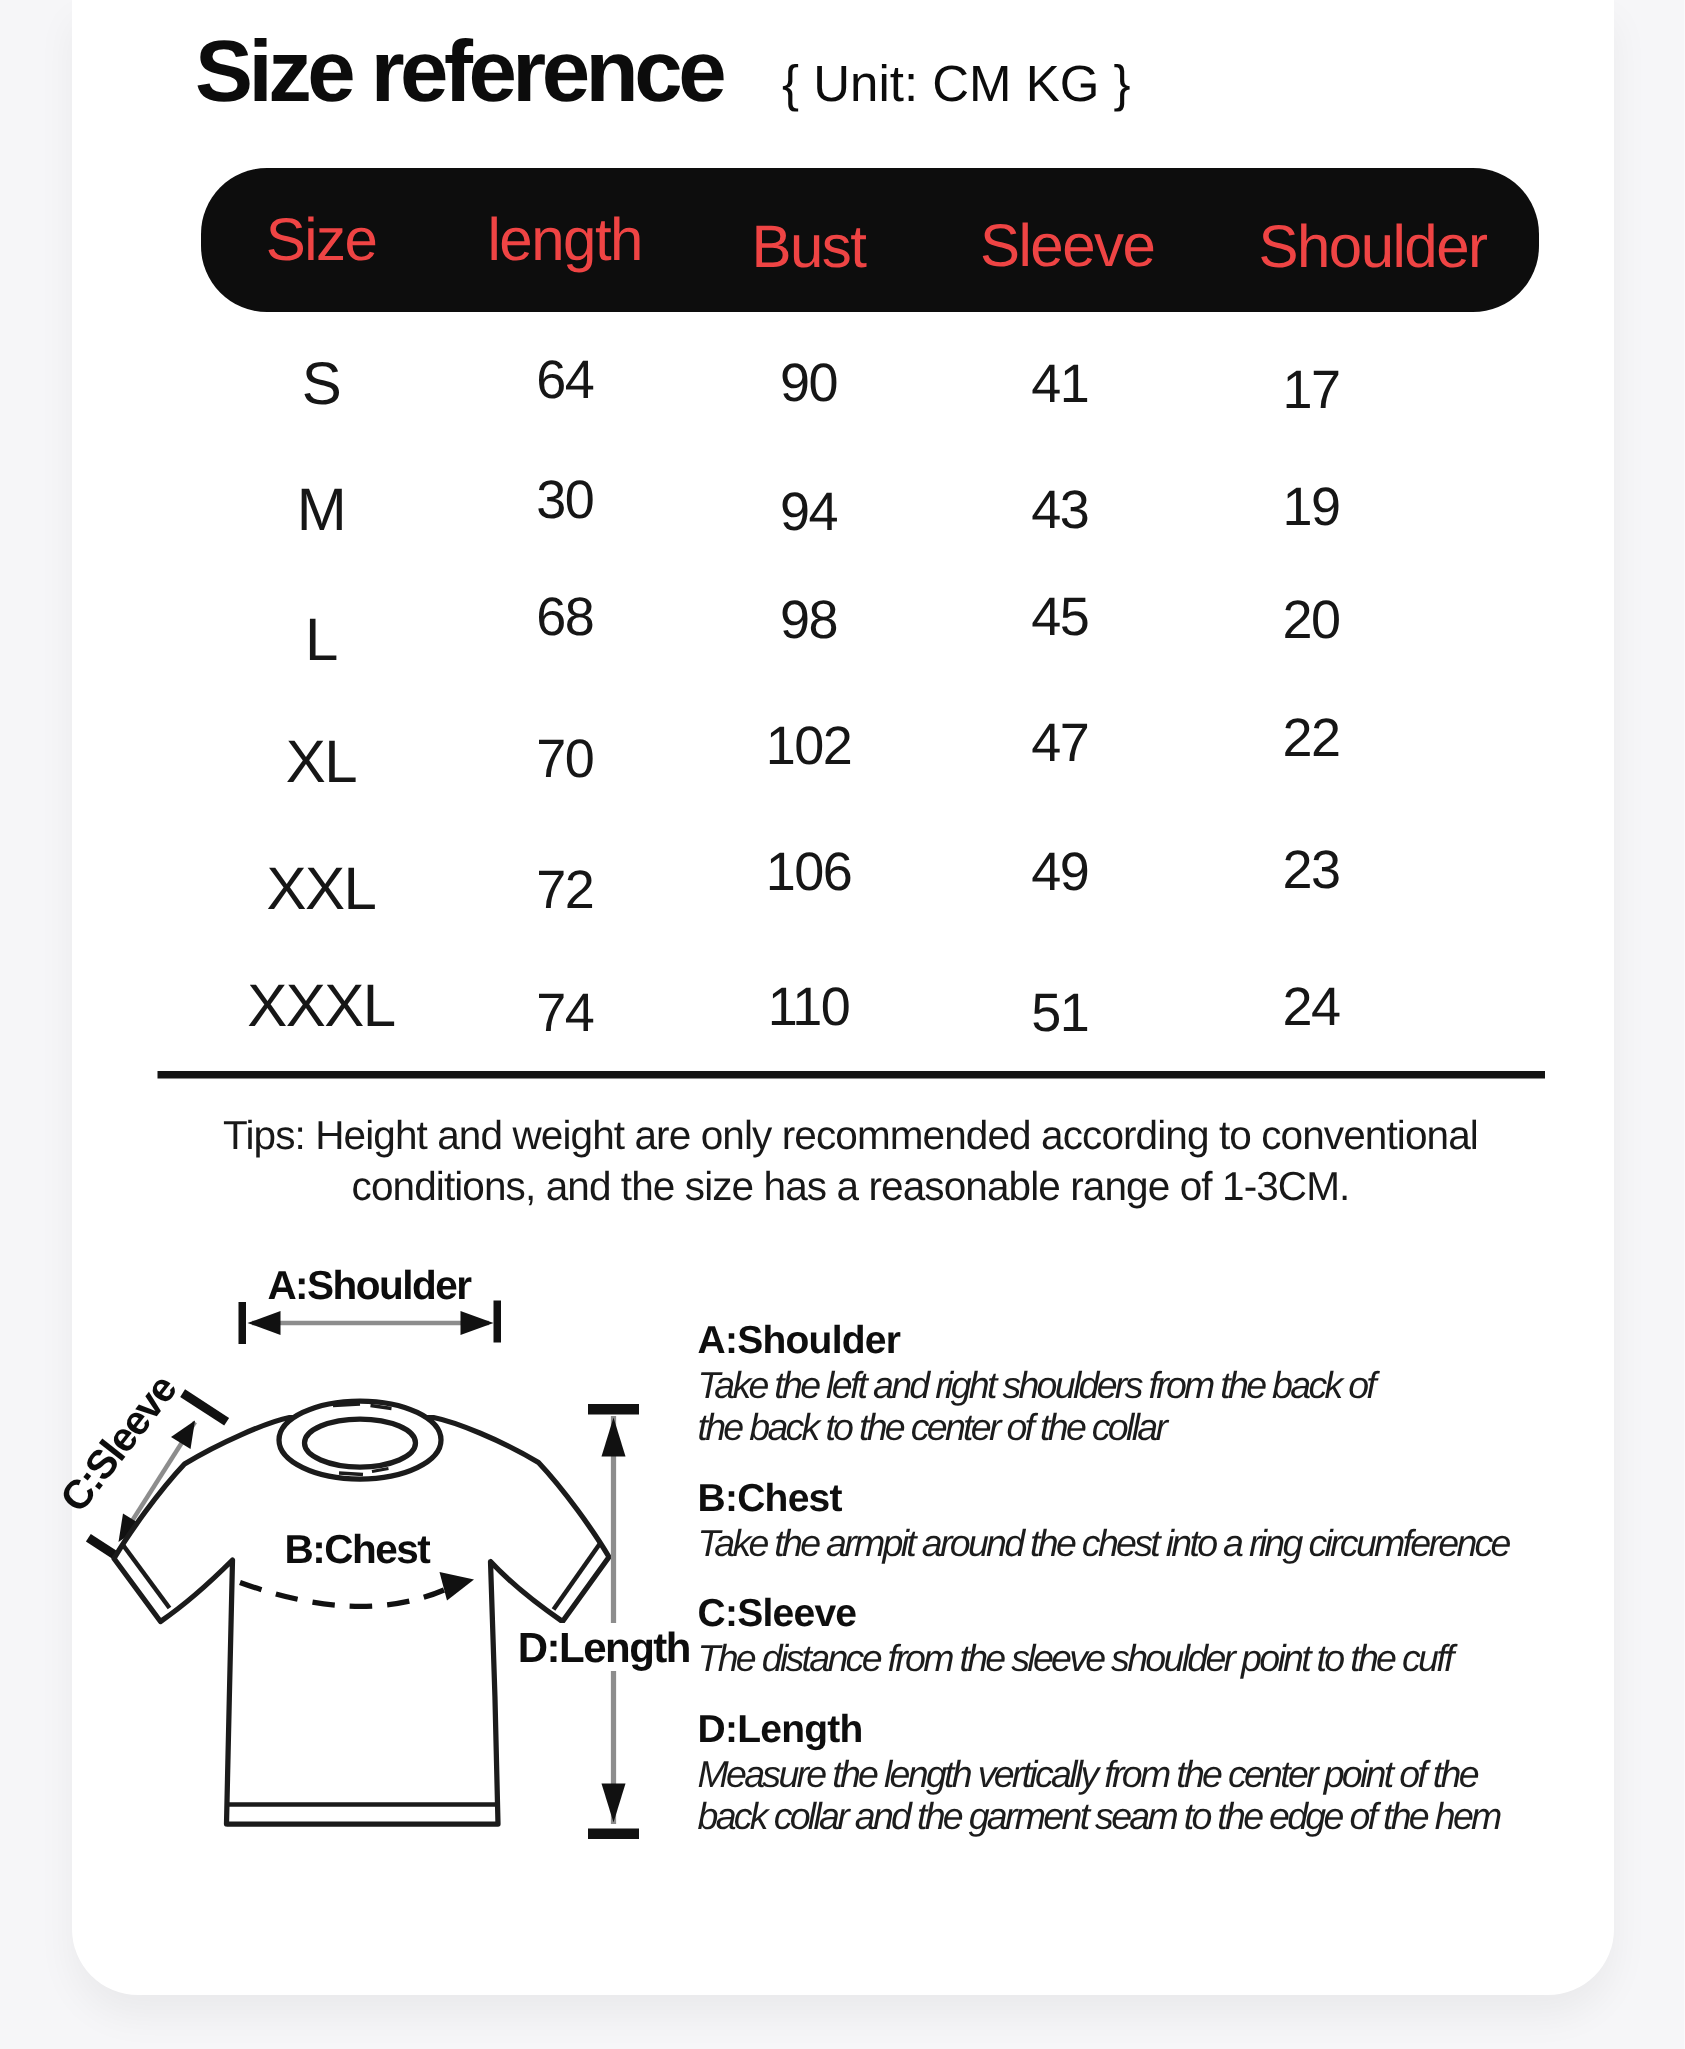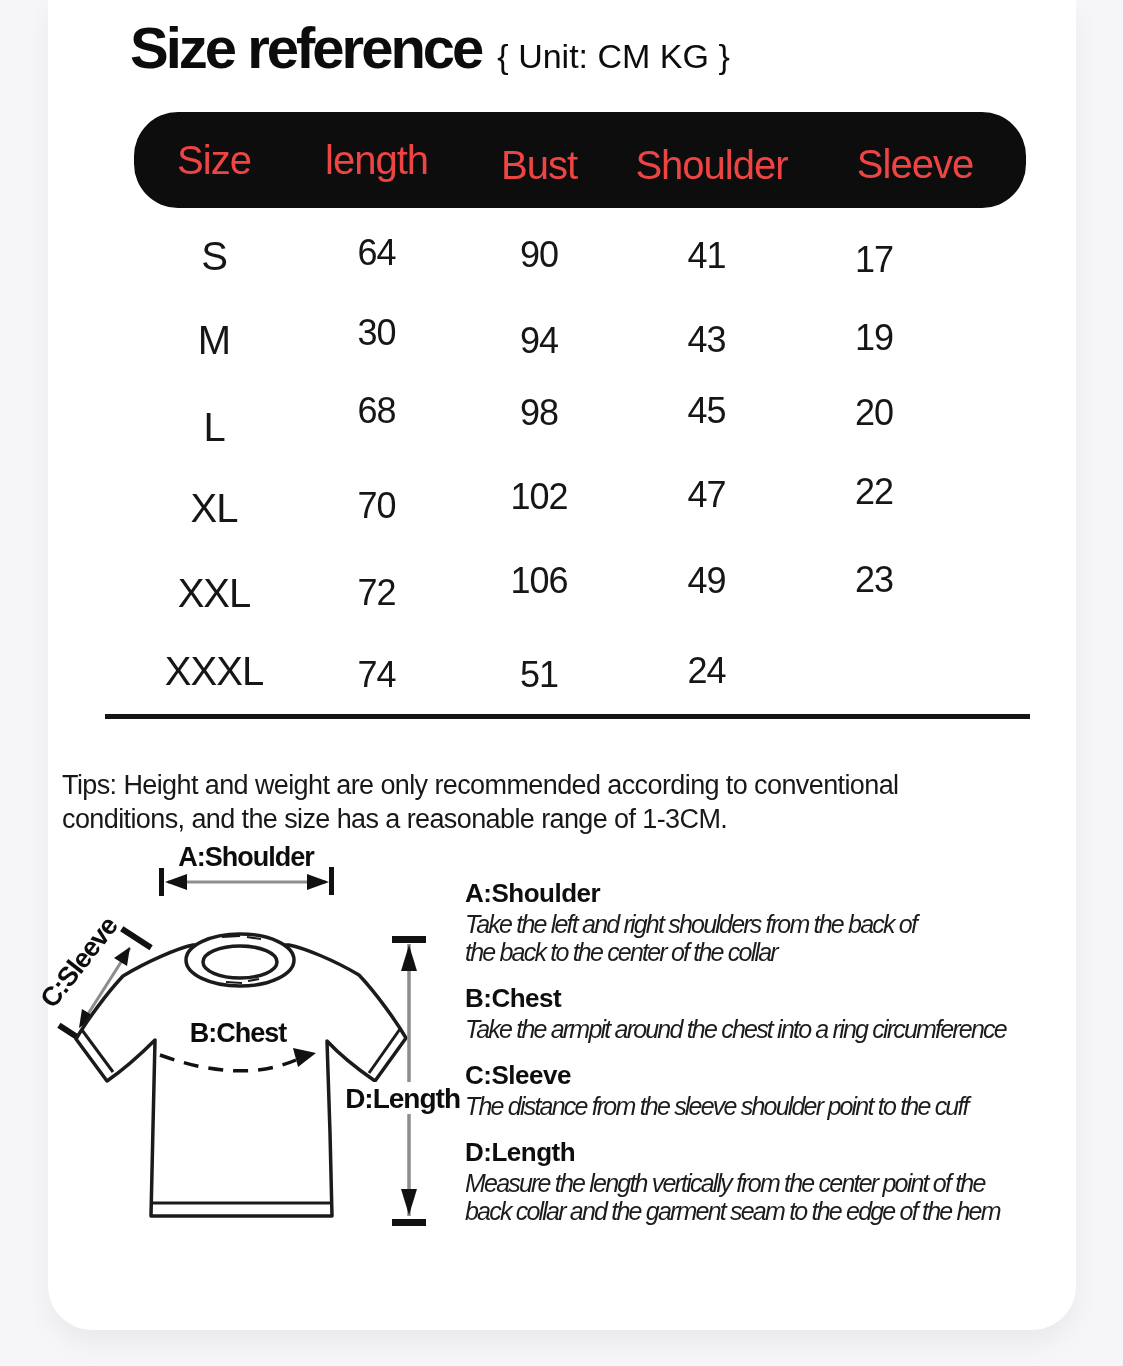--- a/index.html
+++ b/index.html
@@ -22,21 +22,21 @@
   
   .title-row {
     position:absolute; left:130px; top:14px;
     display:flex; align-items:baseline; white-space:nowrap;
   }
   .page-title {
     font-size:58px; font-weight:700; letter-spacing:-3px; color:#0c0c0c;
   }
   .unit-label {
     font-size:34px; font-weight:400; color:#0c0c0c;
-    margin-left:16px; letter-spacing:0px;
+    margin-left:40px; letter-spacing:0px;
   }
 
   
   .size-table { position:absolute; left:134px; top:112px; width:892px; }
   .thead {
     display:grid;
     grid-template-columns:160px 165px 160px 185px 222px;
     height:96px; align-items:center;
     background:#0d0d0d; border-radius:44px;
     color:#ef4444;
@@ -56,22 +56,22 @@
     transform:translateY(var(--dy,0px));
   }
   .td.size-label { font-size:40px; }
 
   
   .divider {
     position:absolute; left:105px; top:714px; width:925px; height:5px;
     background:#141414;
   }
   .tips {
-    position:absolute; left:62px; top:768px; width:1010px;
-    text-align:left; font-size:27px; letter-spacing:-0.6px;
+    position:absolute; left:62px; top:740px; width:1010px;
+    text-align:center; font-size:27px; letter-spacing:-0.6px;
     color:#181818; line-height:34px;
   }
 
   
   .diagram-svg { position:absolute; left:28px; top:832px; }
 
   
   .guide {
     position:absolute; left:465px; top:878px; width:648px;
   }
@@ -94,22 +94,22 @@
 <div class="title-row">
   <span class="page-title">Size reference</span>
   <span class="unit-label">{ Unit: CM KG }</span>
 </div>
 
 <div class="size-table">
   <div class="thead">
     <div class="th">Size</div>
     <div class="th">length</div>
     <div class="th" style="--dy:5px">Bust</div>
+    <div class="th" style="--dy:4px">Sleeve</div>
     <div class="th" style="--dy:5px">Shoulder</div>
-    <div class="th" style="--dy:4px">Sleeve</div>
   </div>
 
   <div class="tbody">
     <div class="tr">
       <div class="td size-label" style="--dy:6px">S</div>
       <div class="td" style="--dy:3px">64</div>
       <div class="td" style="--dy:5px">90</div>
       <div class="td" style="--dy:6px">41</div>
       <div class="td" style="--dy:10px">17</div>
     </div>
@@ -137,20 +137,21 @@
     <div class="tr">
       <div class="td size-label" style="--dy:7px">XXL</div>
       <div class="td" style="--dy:7px">72</div>
       <div class="td" style="--dy:-5px">106</div>
       <div class="td" style="--dy:-5px">49</div>
       <div class="td" style="--dy:-6px">23</div>
     </div>
     <div class="tr">
       <div class="td size-label" style="--dy:1px">XXXL</div>
       <div class="td" style="--dy:5px">74</div>
+      <div class="td" style="--dy:1px">110</div>
       <div class="td" style="--dy:5px">51</div>
       <div class="td" style="--dy:1px">24</div>
     </div>
   </div>
 </div>
 
 <div class="divider"></div>
 <div class="tips">
   <div>Tips: Height and weight are only recommended according to conventional</div>
   <div>conditions, and the size has a reasonable range of 1-3CM.</div>

